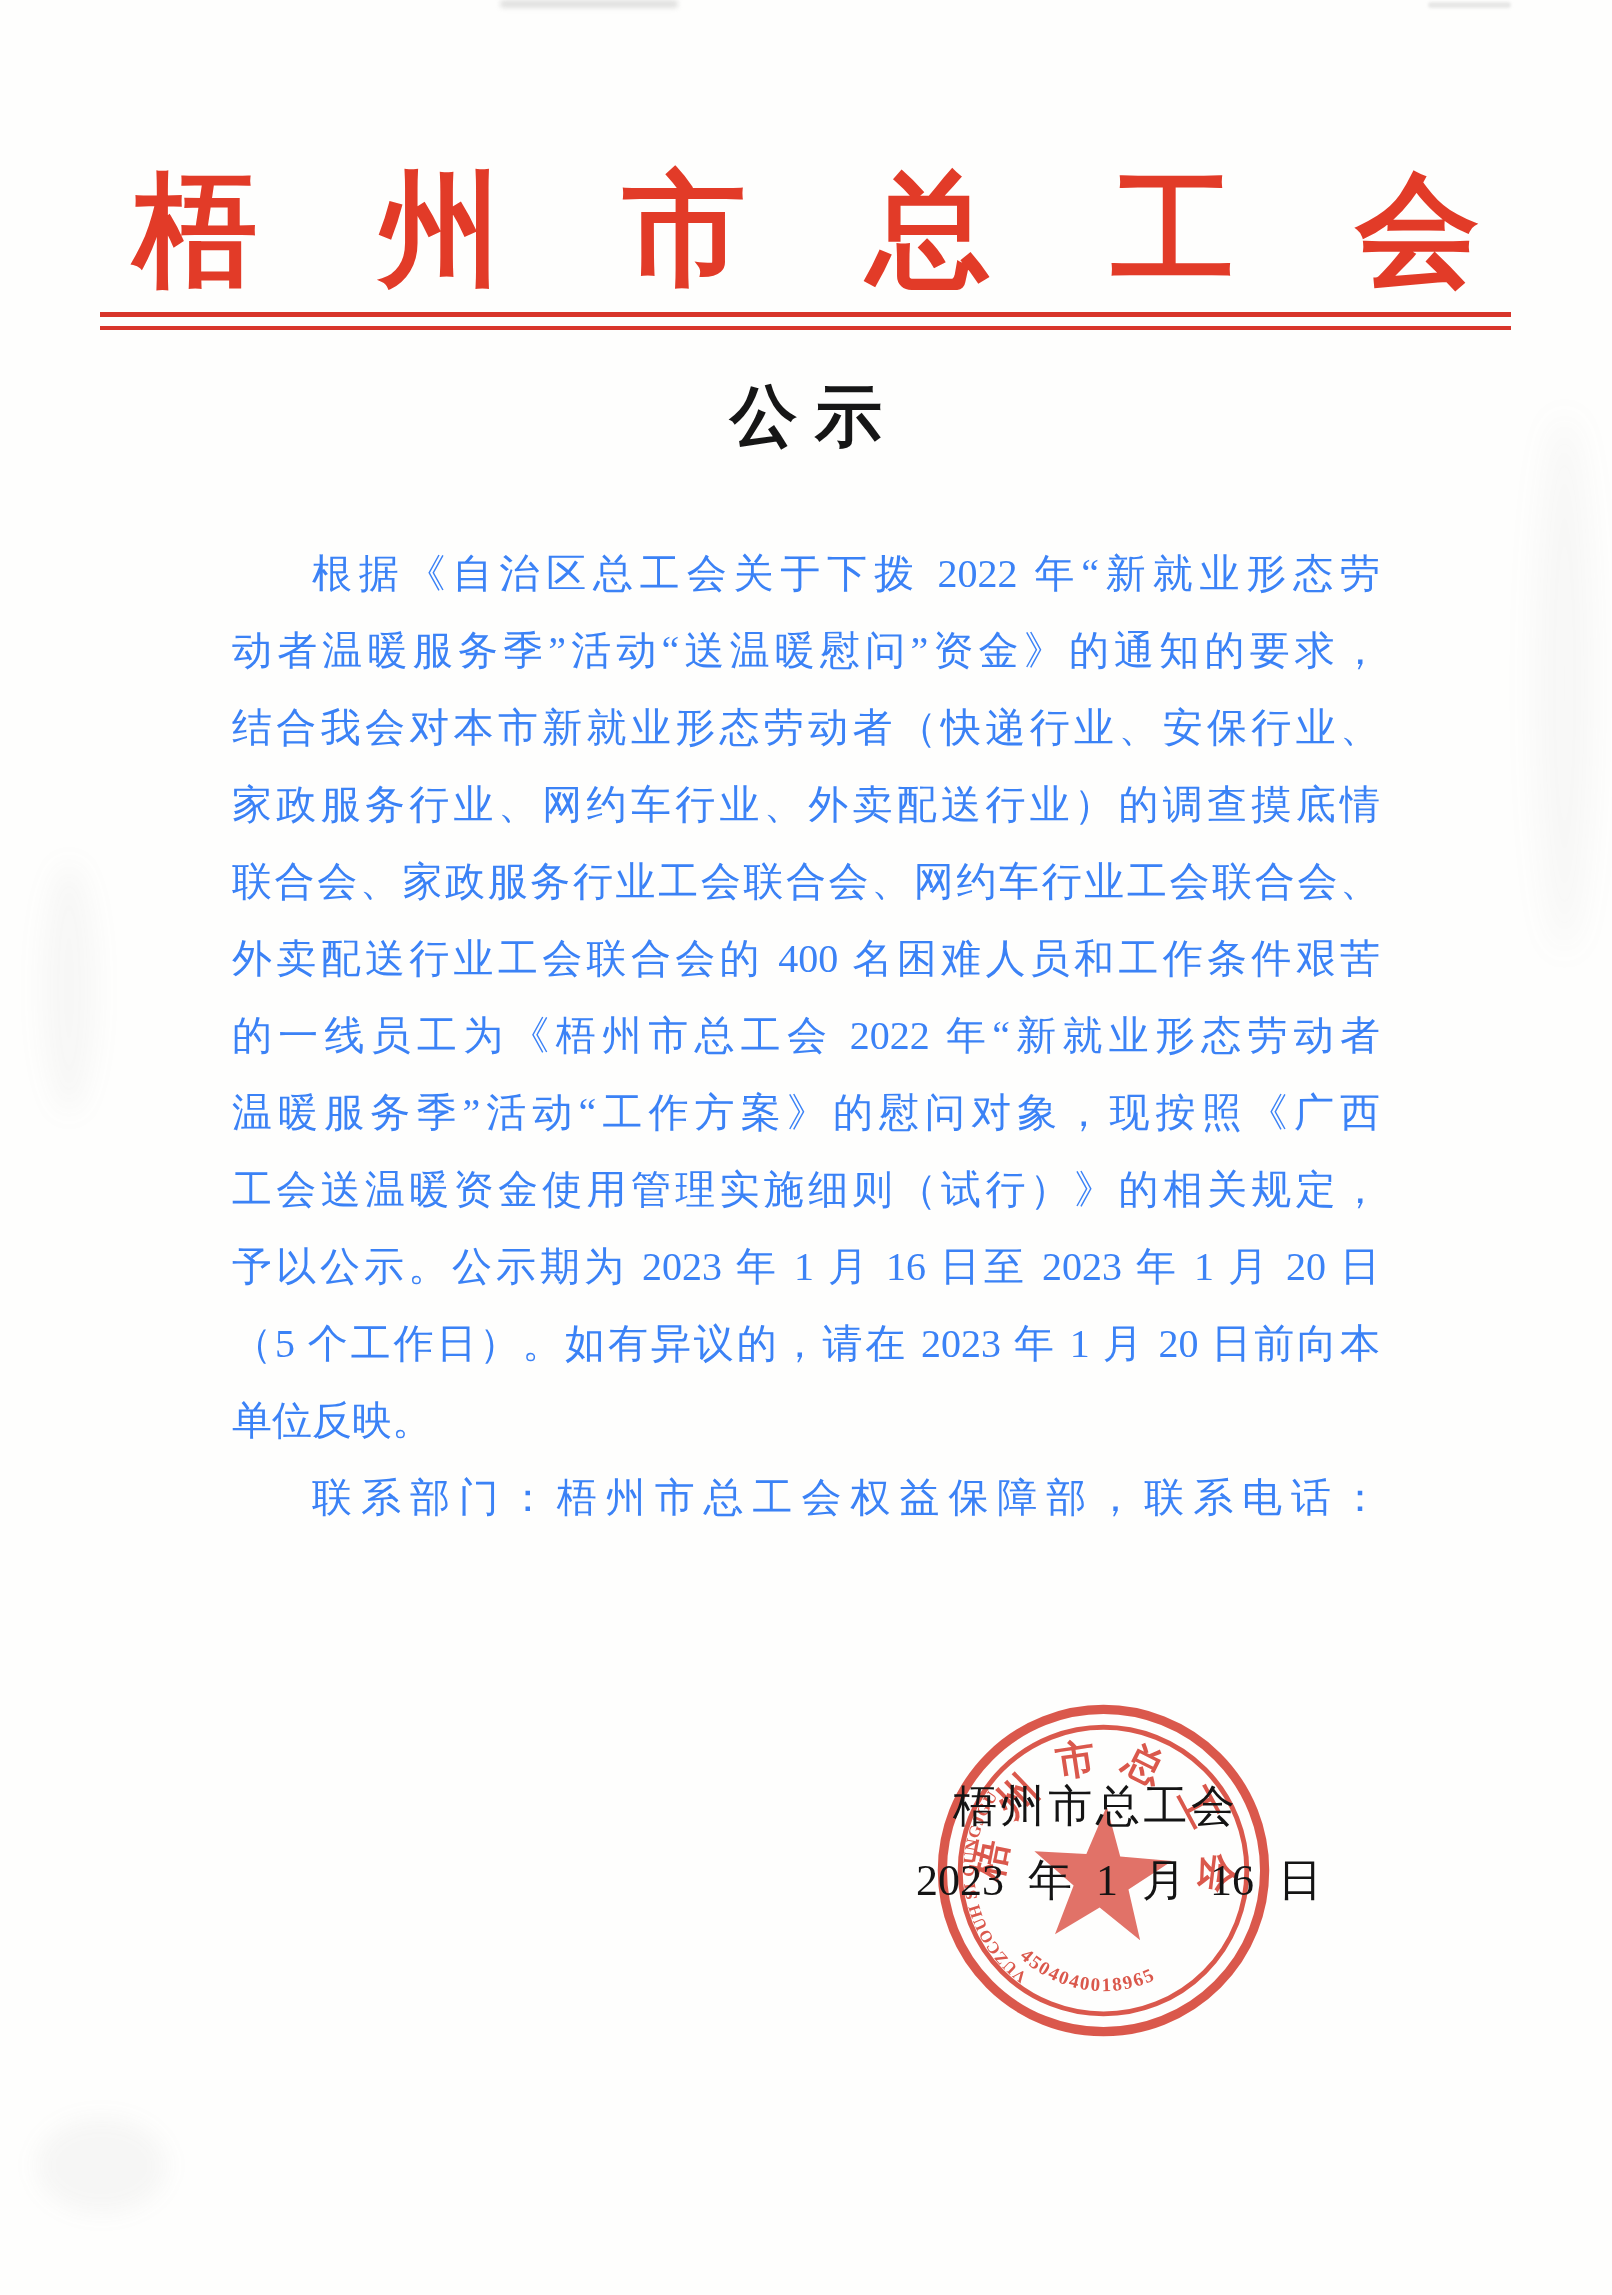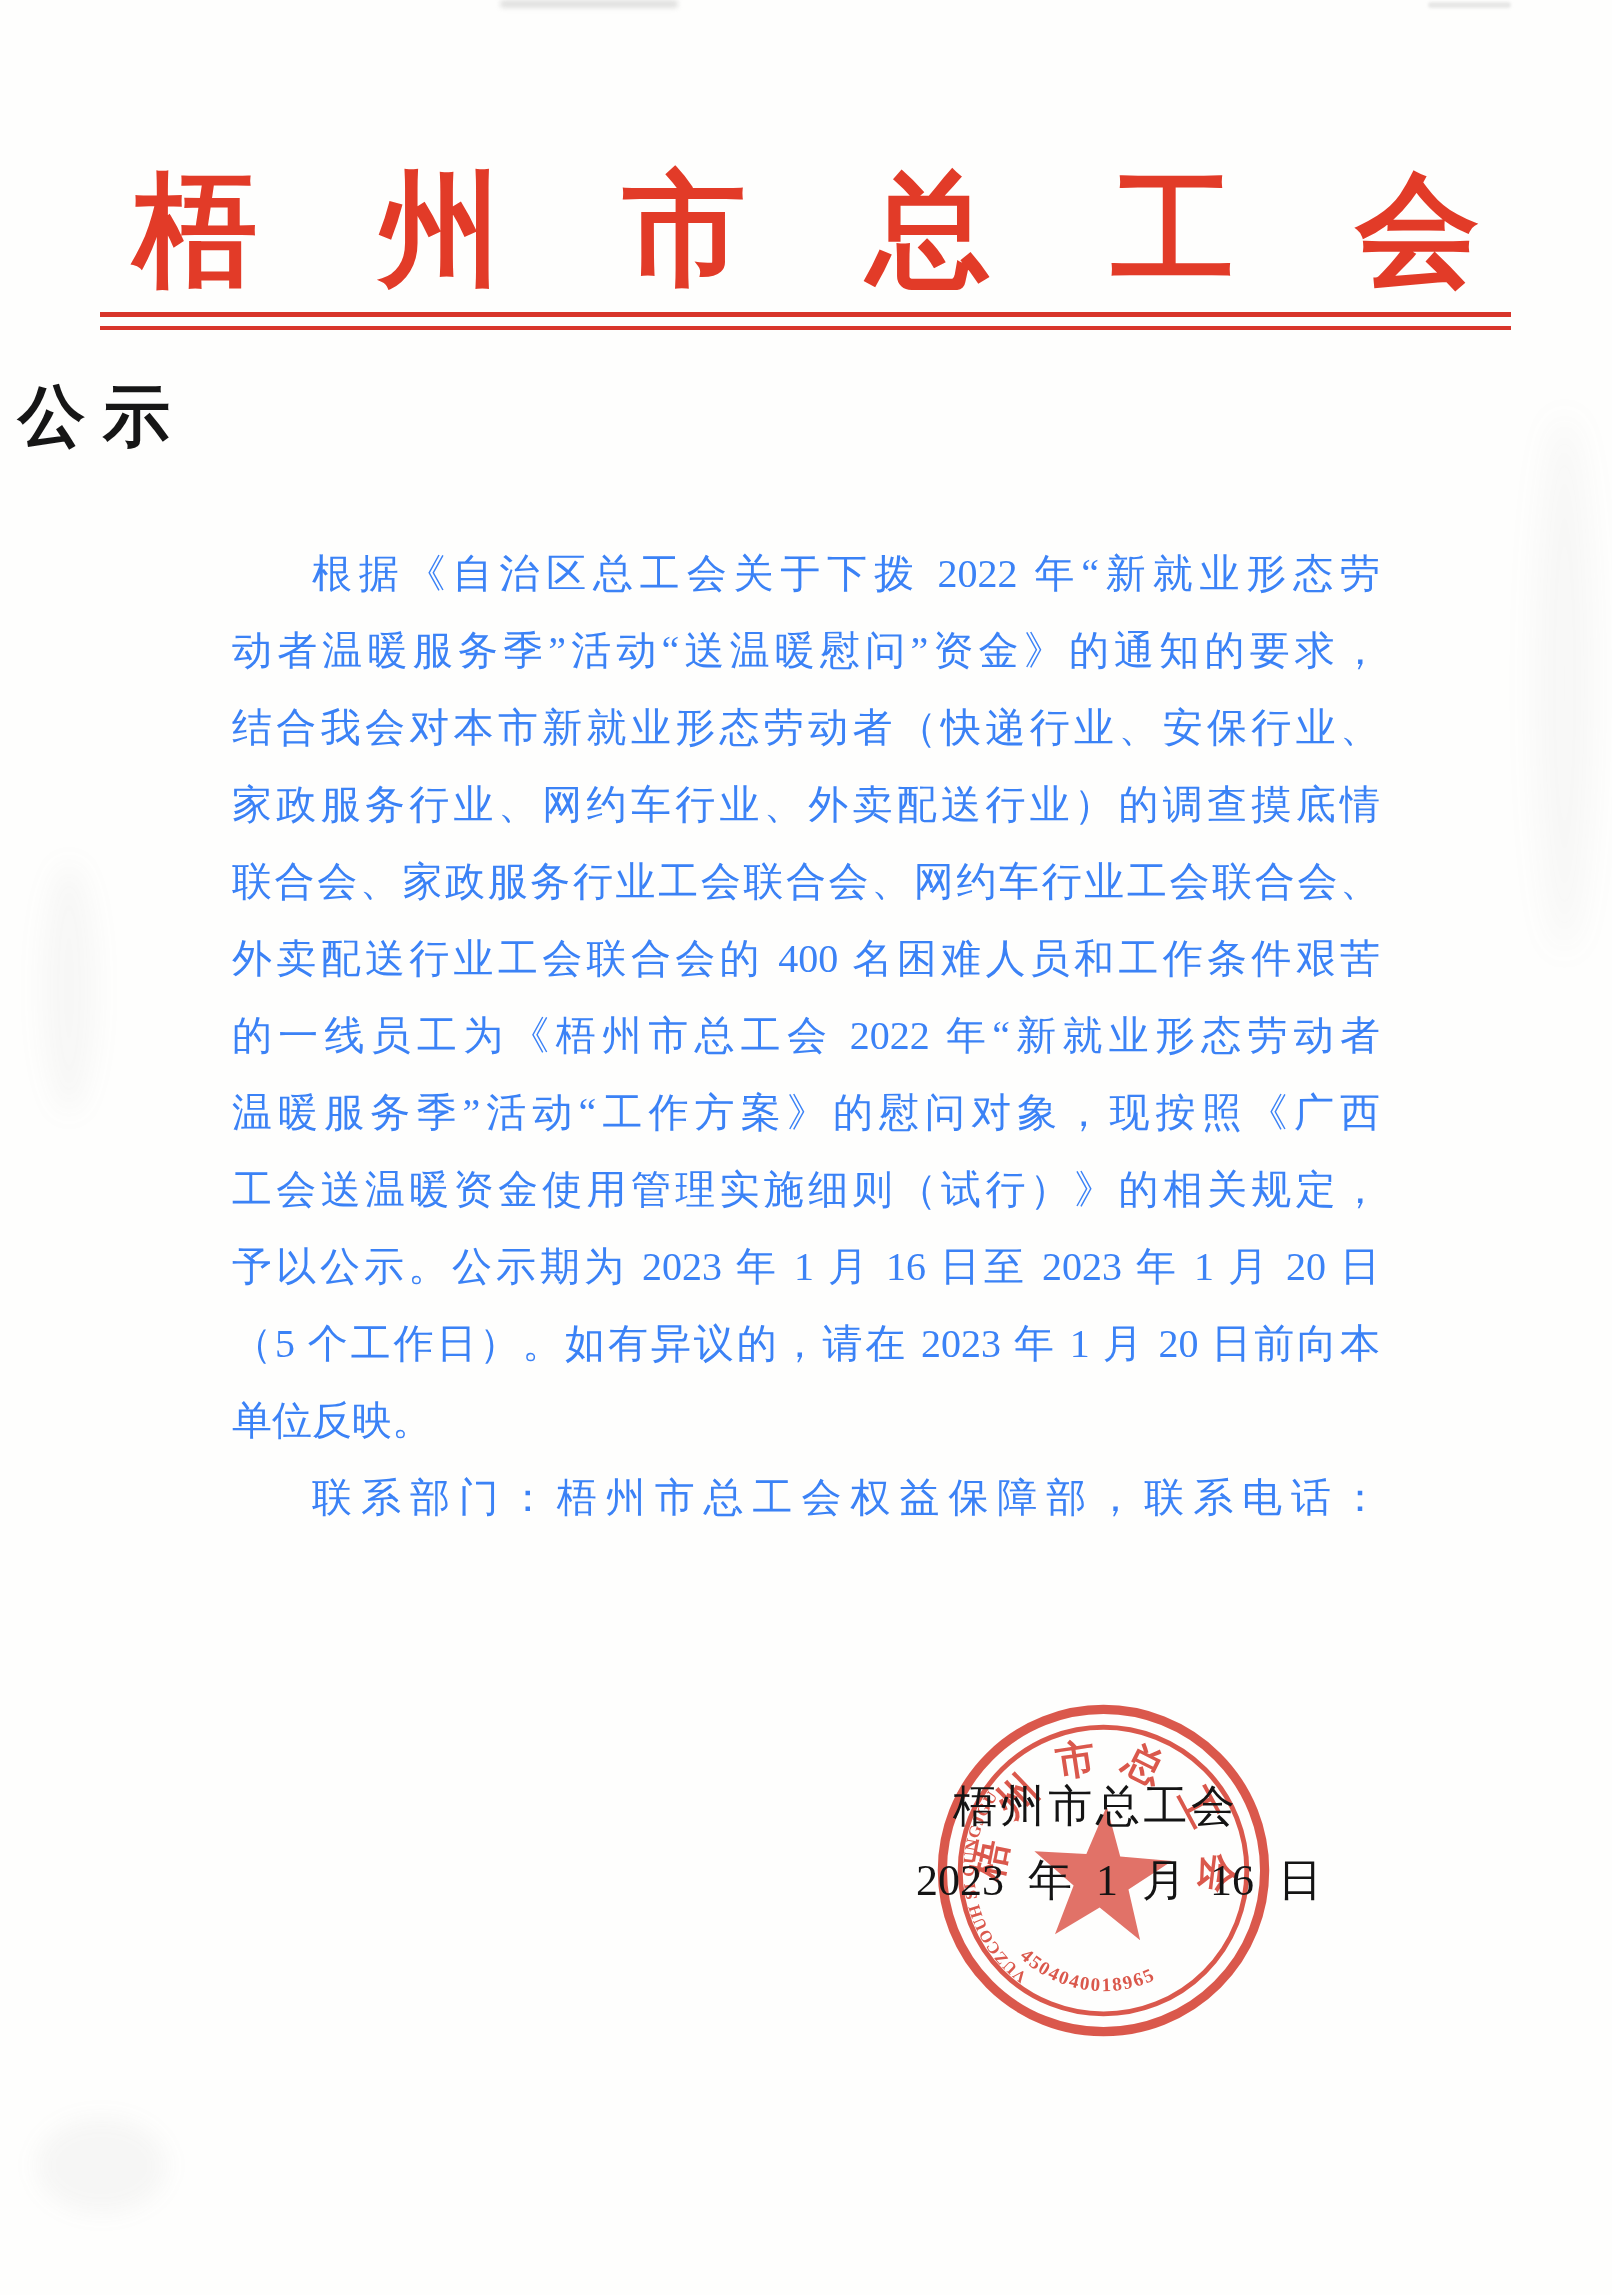--- a/index.html
+++ b/index.html
@@ -25,21 +25,21 @@
     display:flex;justify-content:space-between;align-items:center;
     font-size:123px;font-weight:700;color:#e23b28;
     line-height:1;white-space:nowrap;
   }
   .rule{position:absolute;left:100px;width:1411px;background:#d8352a;}
   .rule.thick{top:312px;height:5.4px;}
   .rule.thin{top:326px;height:4.2px;}
 
   .doc-title{
     position:absolute;left:0;top:380px;width:1612px;
-    font-size:67px;font-weight:700;color:#161616;
+    text-align:center;font-size:67px;font-weight:700;color:#161616;
     letter-spacing:18px;padding-left:18px;box-sizing:border-box;
     line-height:1.1;
   }
 
   .body-text{
     position:absolute;left:232px;top:535px;width:1148px;
     font-size:40px;color:#3b82f6;
   }
   .bline{
     height:77px;line-height:77px;

